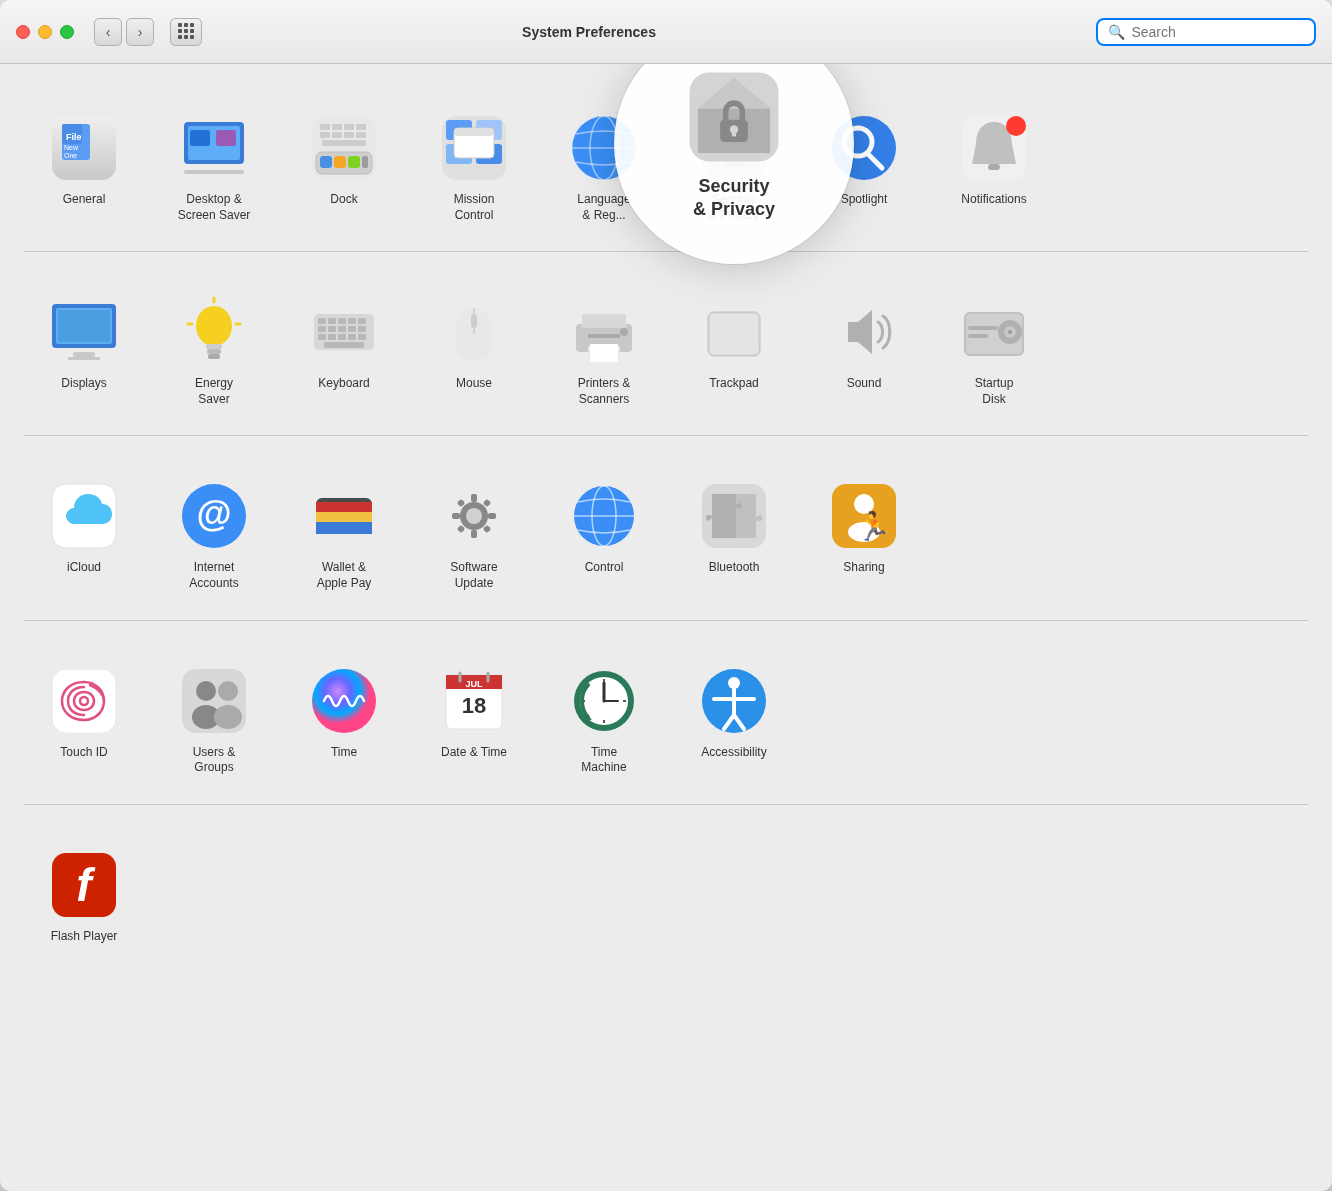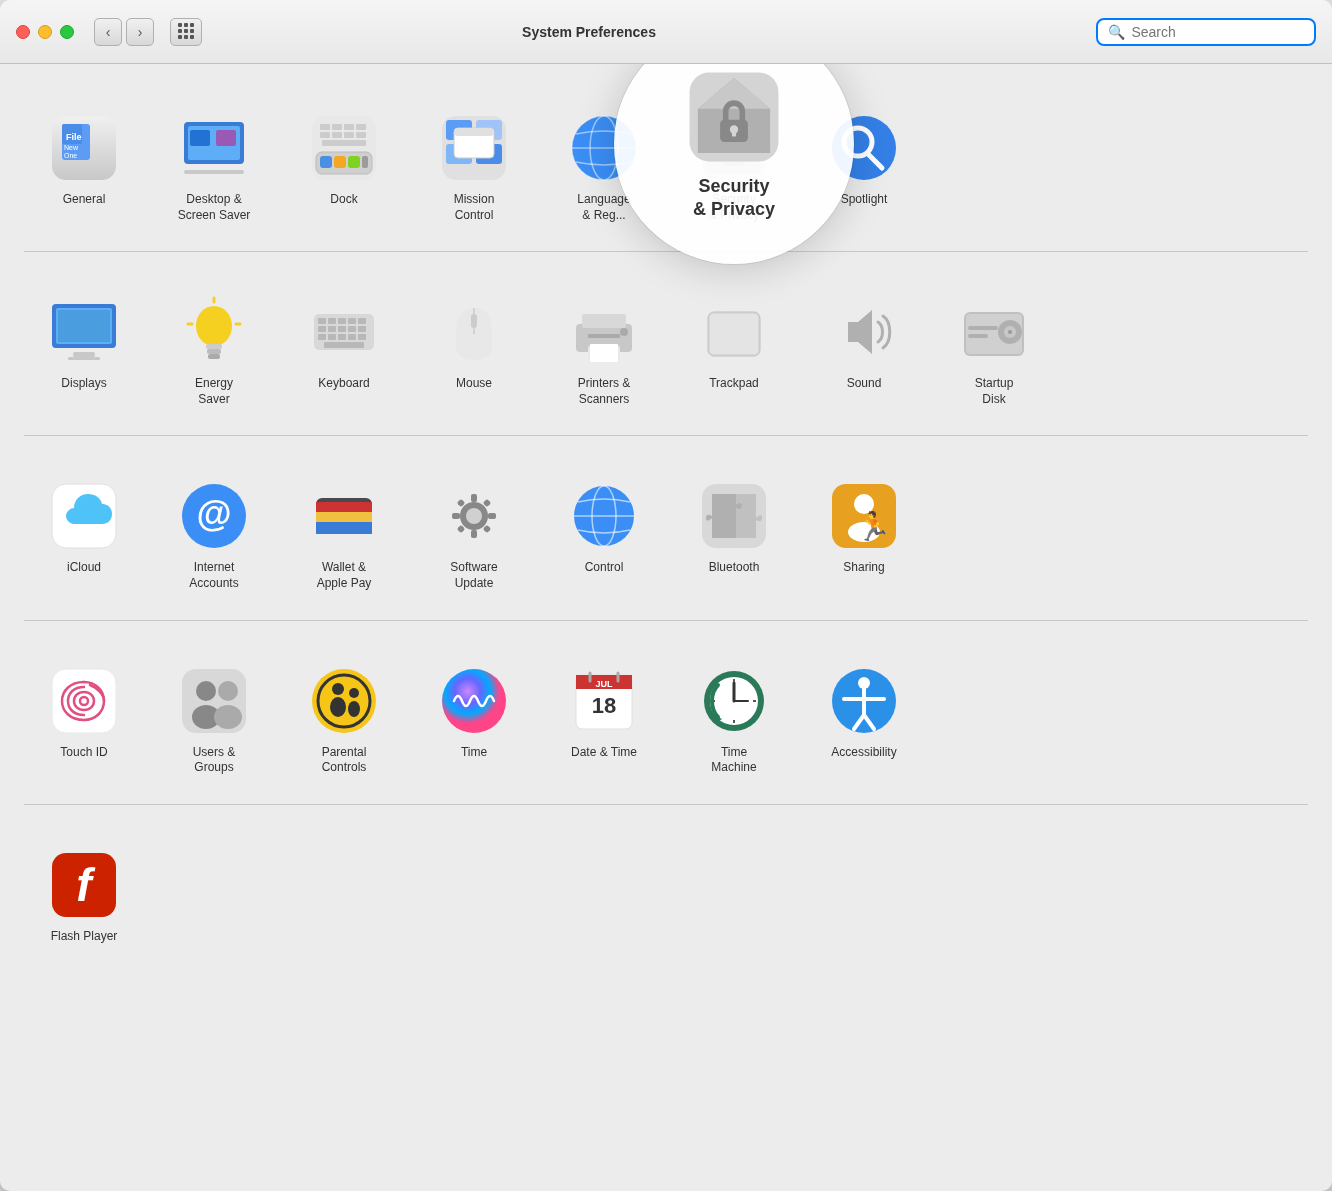--- a/index.html
+++ b/index.html
@@ -357,20 +357,33 @@
             <svg width="72" height="72" viewBox="0 0 72 72">
 
               <circle cx="36" cy="36" r="32" fill="#3480e8"></circle>
               <circle cx="30" cy="30" r="14" fill="none" stroke="white" stroke-width="5"></circle>
               <line x1="40" y1="42" x2="54" y2="56" stroke="white" stroke-width="5" stroke-linecap="round"></line>
             </svg>
           </div>
           <span class="pref-label">Spotlight</span>
         </div>
 
+        <div class="pref-item">
+          <div class="pref-icon" style="position:relative;">
+            <svg width="72" height="72" viewBox="0 0 72 72">
+              <rect x="4" y="4" width="64" height="64" rx="14" fill="#f0f0f0"></rect>
+
+              <path d="M36 10 C24 10 18 20 18 32 L14 52 L58 52 L54 32 C54 20 48 10 36 10Z" fill="#c0c0c0"></path>
+              <rect x="30" y="52" width="12" height="6" rx="3" fill="#aaa"></rect>
+
+              <circle cx="58" cy="14" r="10" fill="#ff3b30"></circle>
+            </svg>
+          </div>
+          <span class="pref-label">Notifications</span>
+        </div>
 
       </div>
     </div>
 
     <div class="section" style="margin-top:16px;">
       <div class="icon-grid">
 
         <div class="pref-item">
           <div class="pref-icon">
             <svg width="72" height="72" viewBox="0 0 72 72">
@@ -633,34 +646,20 @@
 
               <circle cx="28" cy="26" r="10" fill="#888"></circle>
               <ellipse cx="28" cy="52" rx="14" ry="12" fill="#888"></ellipse>
               <circle cx="50" cy="26" r="10" fill="#aaa"></circle>
               <ellipse cx="50" cy="52" rx="14" ry="12" fill="#aaa"></ellipse>
             </svg>
           </div>
           <span class="pref-label">Users &amp;<br>Groups</span>
         </div>
 
-        <div class="pref-item">
-          <div class="pref-icon">
-            <svg width="72" height="72" viewBox="0 0 72 72">
-              <circle cx="36" cy="36" r="32" fill="#f5c518"></circle>
-              <circle cx="36" cy="36" r="26" fill="none" stroke="#333" stroke-width="3"></circle>
-
-              <circle cx="30" cy="24" r="6" fill="#333"></circle>
-              <ellipse cx="30" cy="42" rx="8" ry="10" fill="#333"></ellipse>
-              <circle cx="46" cy="28" r="5" fill="#333"></circle>
-              <ellipse cx="46" cy="44" rx="6" ry="8" fill="#333"></ellipse>
-            </svg>
-          </div>
-          <span class="pref-label">Parental<br>Controls</span>
-        </div>
 
         <div class="pref-item">
           <div class="pref-icon">
             <svg width="72" height="72" viewBox="0 0 72 72">
               <circle cx="36" cy="36" r="32" fill="url(#siriGrad)"></circle>
               <defs>
                 <radialGradient id="siriGrad" cx="40%" cy="35%">
                   <stop offset="0%" stop-color="#cc88ff"></stop>
                   <stop offset="40%" stop-color="#6666ff"></stop>
                   <stop offset="70%" stop-color="#00aaff"></stop>

